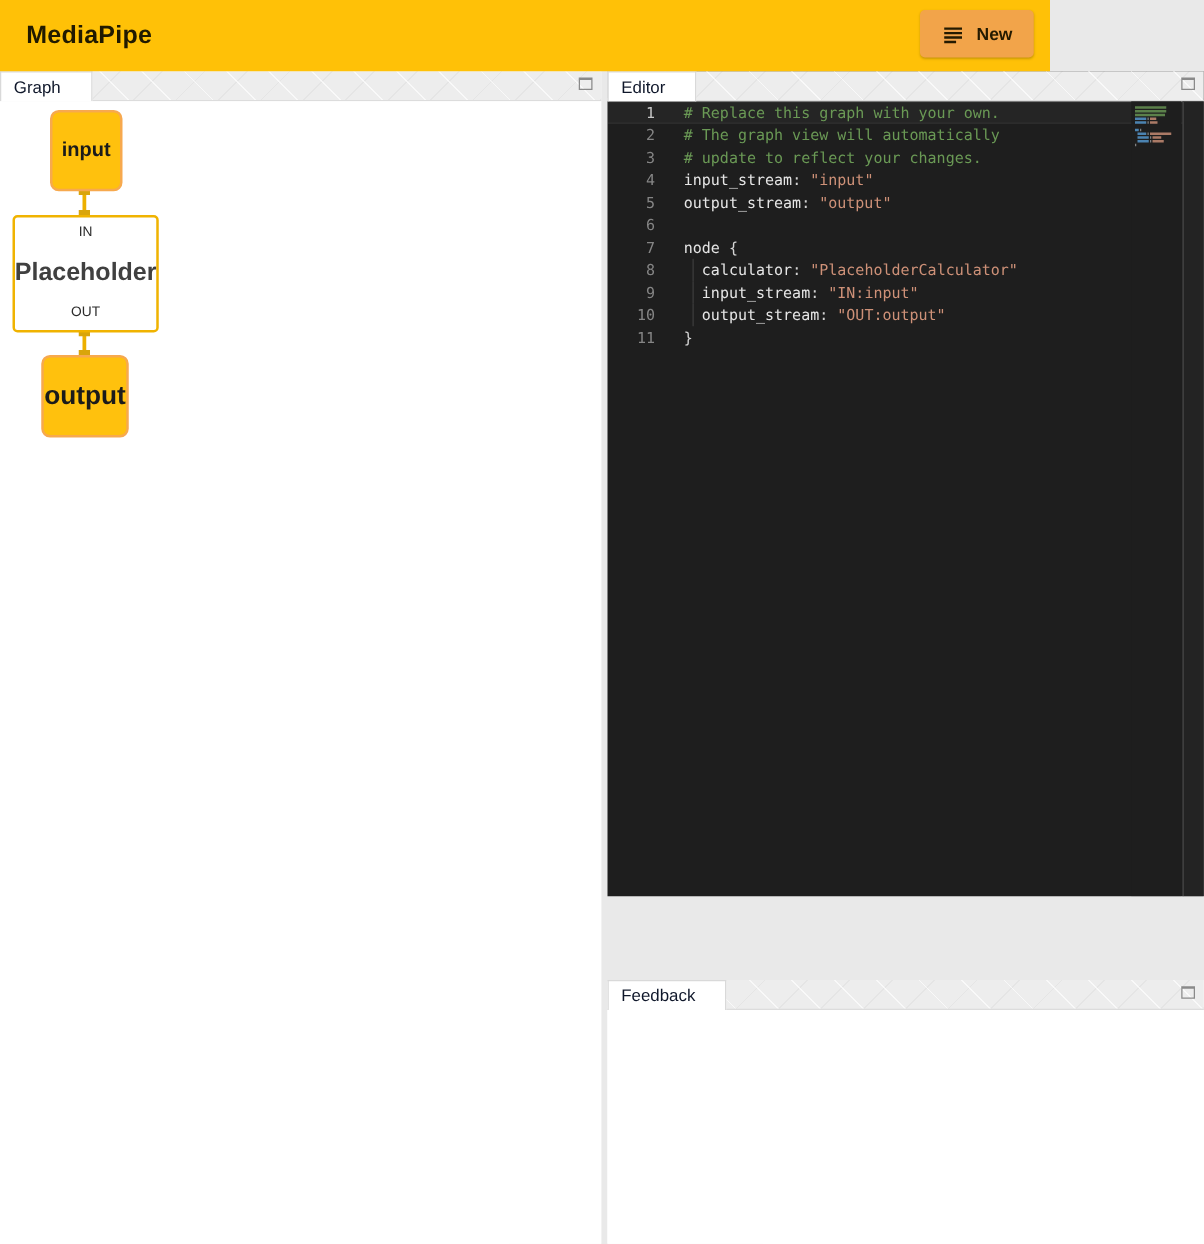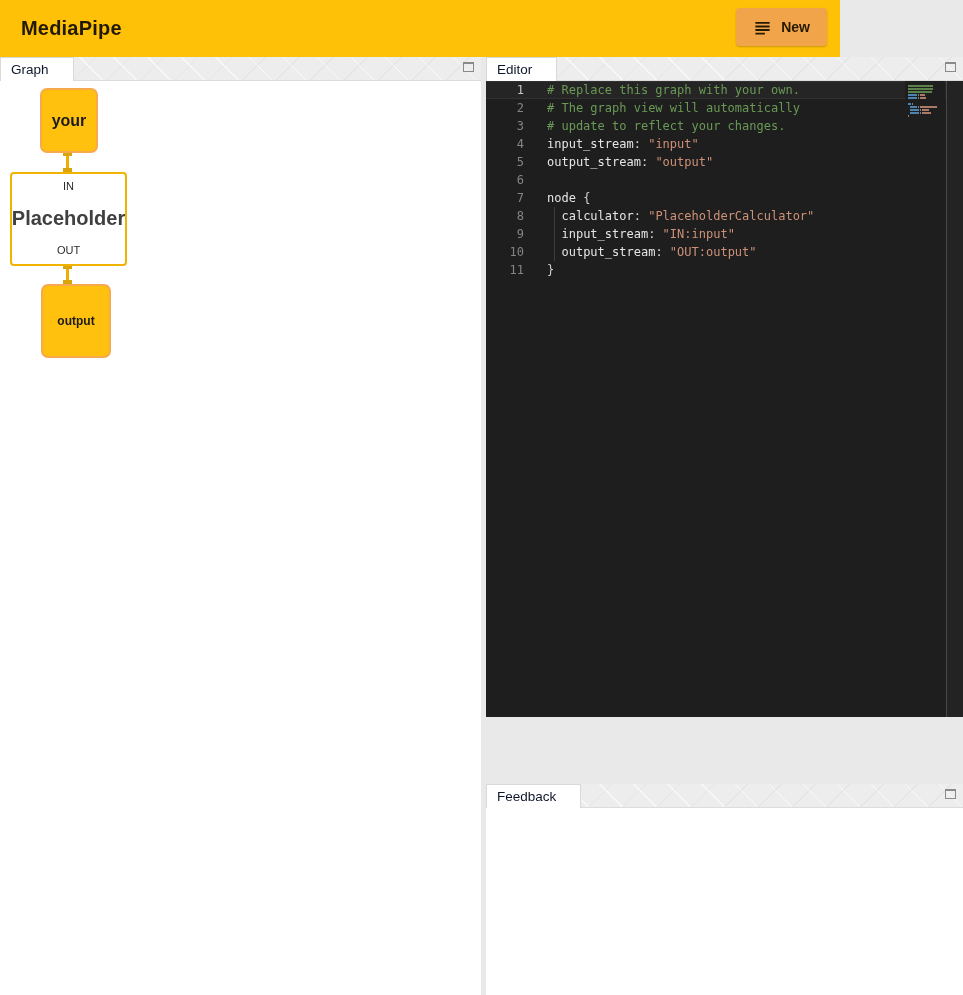--- a/index.html
+++ b/index.html
@@ -52,21 +52,21 @@
 
   
   .graph-canvas{position:relative;width:100%;height:calc(100% - 24px);background:#fff}
   .gnode{position:absolute;box-sizing:border-box;cursor:pointer}
   .node-filled{
     background:#FFC10D;border:2px solid #F7A94E;border-radius:7px;
     display:flex;align-items:center;justify-content:center;
     font-size:16px;font-weight:700;color:#1b1b1b;
   }
   .node-input{left:40px;top:7px;width:58px;height:65px}
-  .node-output{left:41px;top:203px;width:70px;height:74px;font-size:12px}
+  .node-output{left:33px;top:203px;width:70px;height:66px;font-size:21px}
   .node-placeholder{
     left:10px;top:91px;width:117px;height:94px;
     background:#fff;border:2px solid #F0B300;border-radius:4px;
     display:flex;flex-direction:column;align-items:center;justify-content:space-between;
     padding:6px 0 8px;
   }
   .port-label{font-size:11px;color:#2b2b2b}
   .node-title{font-size:20px;font-weight:600;color:#404040}
   .edge{position:absolute;left:66px;width:3px;background:#EDB000}
   .edge1{top:70px;height:24px}
@@ -132,21 +132,21 @@
     <span class="maxicon"></span>
   </div>
   <div class="graph-canvas">
     <div class="edge edge1"></div>
     <div class="edge edge2"></div>
     <div class="port-square sq1"></div>
     <div class="port-square sq2"></div>
     <div class="port-square sq3"></div>
     <div class="port-square sq4"></div>
 
-    <div class="gnode node-filled node-input">your</div>
+    <div class="gnode node-filled node-input">input</div>
 
     <div class="gnode node-placeholder">
       <div class="port-label">IN</div>
       <div class="node-title">Placeholder</div>
       <div class="port-label">OUT</div>
     </div>
 
     <div class="gnode node-filled node-output">output</div>
   </div>
 </section>

